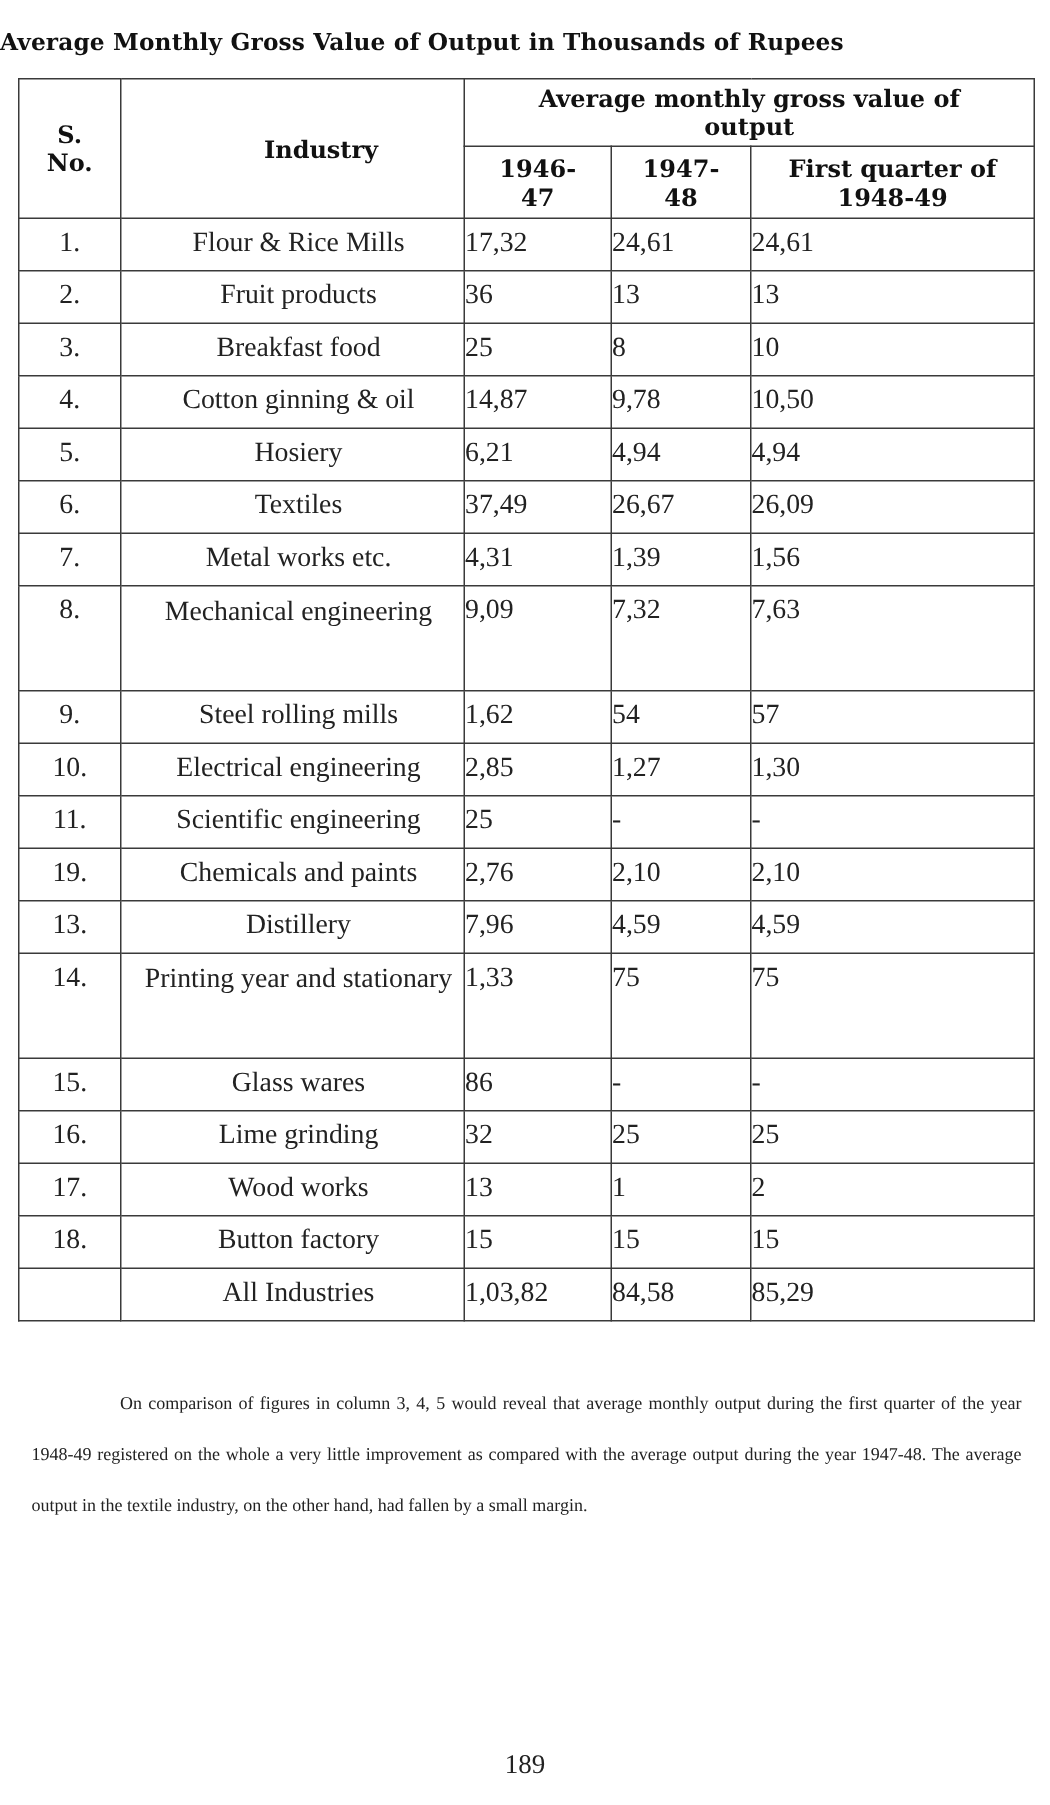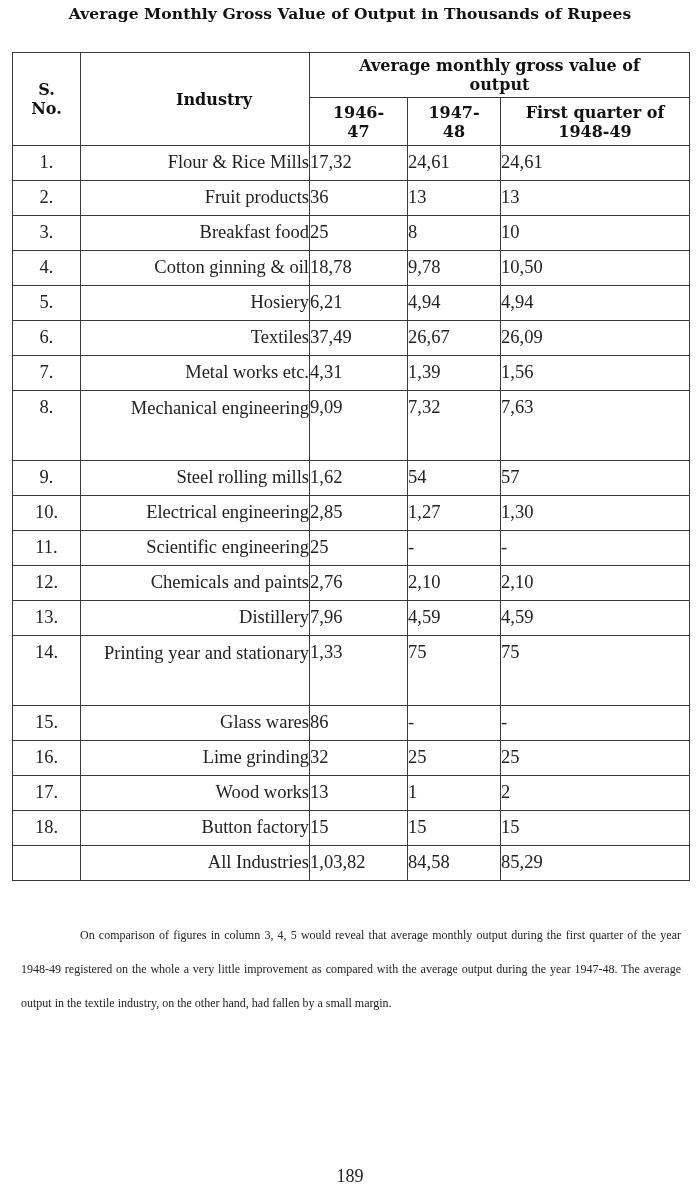--- a/index.html
+++ b/index.html
@@ -1,35 +1,35 @@
 <!DOCTYPE html>
 <html><head>
 <meta charset="utf-8">
 <style>
   html, body { margin: 0; padding: 0; background: #ffffff; }
   body { width: 700px; height: 1203px; position: relative; overflow: hidden; color: #111; }
   .title {
-    position: absolute; left: 0; top: 4px; width: 700px; text-align: center;
+    position: absolute; left: 0; top: 18px; width: 700px; text-align: left;
     font-family: "DejaVu Serif", serif; font-weight: bold; font-size: 15.5px; letter-spacing: 0.1px;
     color: #111;
   }
   table.data {
     position: absolute; left: 12px; top: 52px;
     border-collapse: collapse; table-layout: fixed; width: 677px;
     font-family: "Liberation Serif", serif; font-size: 18.5px; color: #222;
   }
   table.data td, table.data th { border: 1px solid #3a3a3a; padding: 0; }
   table.data th {
     font-family: "DejaVu Serif", serif; font-weight: bold; font-size: 16px; line-height: 19px; color: #111; padding-left: 38px;
   }
   .h1 th { height: 44px; }
   .h2 th { height: 47px; }
   td { vertical-align: top; height: 34px; line-height: 24px; padding-top: 0 !important; }
   td.sno { text-align: center; padding-left: 0; }
-  td.ind { text-align: right; padding-left: 8px !important; margin-left: 24px; }
+  td.ind { text-align: center; padding-left: 8px !important; margin-left: 24px; }
   td.num { text-align: left; }
   tr.tall td { height: 69px; line-height: 34px; }
   tr.tall td.num, tr.tall td.sno { line-height: 24px; }
   .cellpad { display: block; padding-top: 4px; }
   tr.tall td.ind .cellpad { padding-top: 0; }
   .para {
     position: absolute; left: 21px; top: 918px; width: 660px;
     font-family: "Liberation Serif", serif; font-size: 12px; line-height: 34px;
     text-align: justify; color: #222; text-indent: 59px; margin: 0;
   }
@@ -116,21 +116,21 @@
         </td>
       </tr>
       <tr>
         <td class="sno">
           <span class="cellpad">4.</span>
         </td>
         <td class="ind">
           <span class="cellpad">Cotton ginning &amp; oil</span>
         </td>
         <td class="num">
-          <span class="cellpad">18,78</span>
+          <span class="cellpad">14,87</span>
         </td>
         <td class="num">
           <span class="cellpad">9,78</span>
         </td>
         <td class="num">
           <span class="cellpad">10,50</span>
         </td>
       </tr>
       <tr>
         <td class="sno">
@@ -246,21 +246,21 @@
         </td>
         <td class="num">
           <span class="cellpad">-</span>
         </td>
         <td class="num">
           <span class="cellpad">-</span>
         </td>
       </tr>
       <tr>
         <td class="sno">
-          <span class="cellpad">12.</span>
+          <span class="cellpad">19.</span>
         </td>
         <td class="ind">
           <span class="cellpad">Chemicals and paints</span>
         </td>
         <td class="num">
           <span class="cellpad">2,76</span>
         </td>
         <td class="num">
           <span class="cellpad">2,10</span>
         </td>

